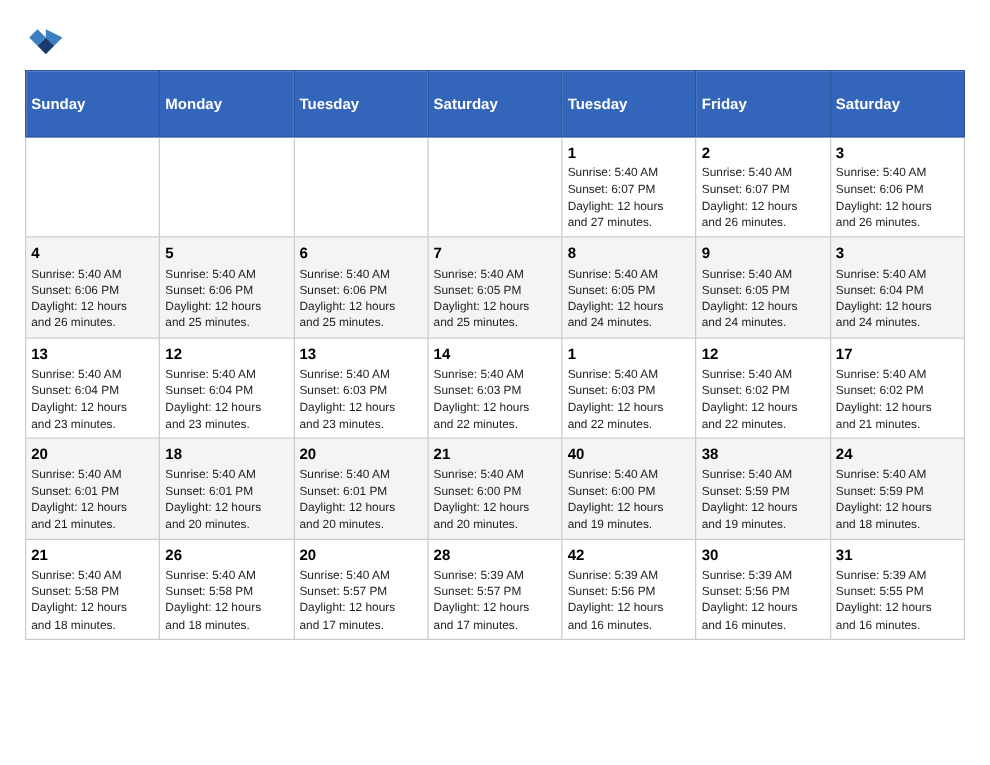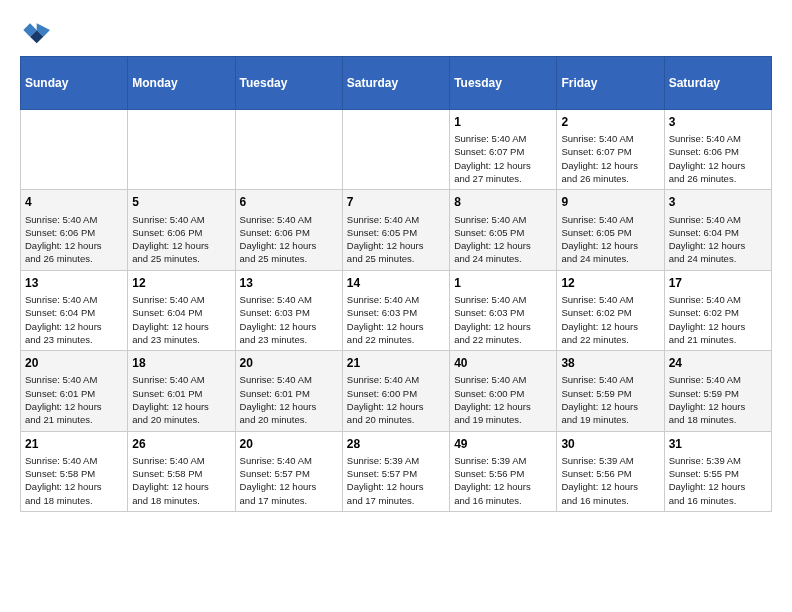--- a/index.html
+++ b/index.html
@@ -325,21 +325,21 @@
 and 17 minutes.</div>
         </td>
         <td>
           <span class="day-num">28</span>
           <div class="day-info" style="white-space: pre-line;">Sunrise: 5:39 AM
 Sunset: 5:57 PM
 Daylight: 12 hours
 and 17 minutes.</div>
         </td>
         <td>
-          <span class="day-num">49</span>
+          <span class="day-num">42</span>
           <div class="day-info" style="white-space: pre-line;">Sunrise: 5:39 AM
 Sunset: 5:56 PM
 Daylight: 12 hours
 and 16 minutes.</div>
         </td>
         <td>
           <span class="day-num">30</span>
           <div class="day-info" style="white-space: pre-line;">Sunrise: 5:39 AM
 Sunset: 5:56 PM
 Daylight: 12 hours

